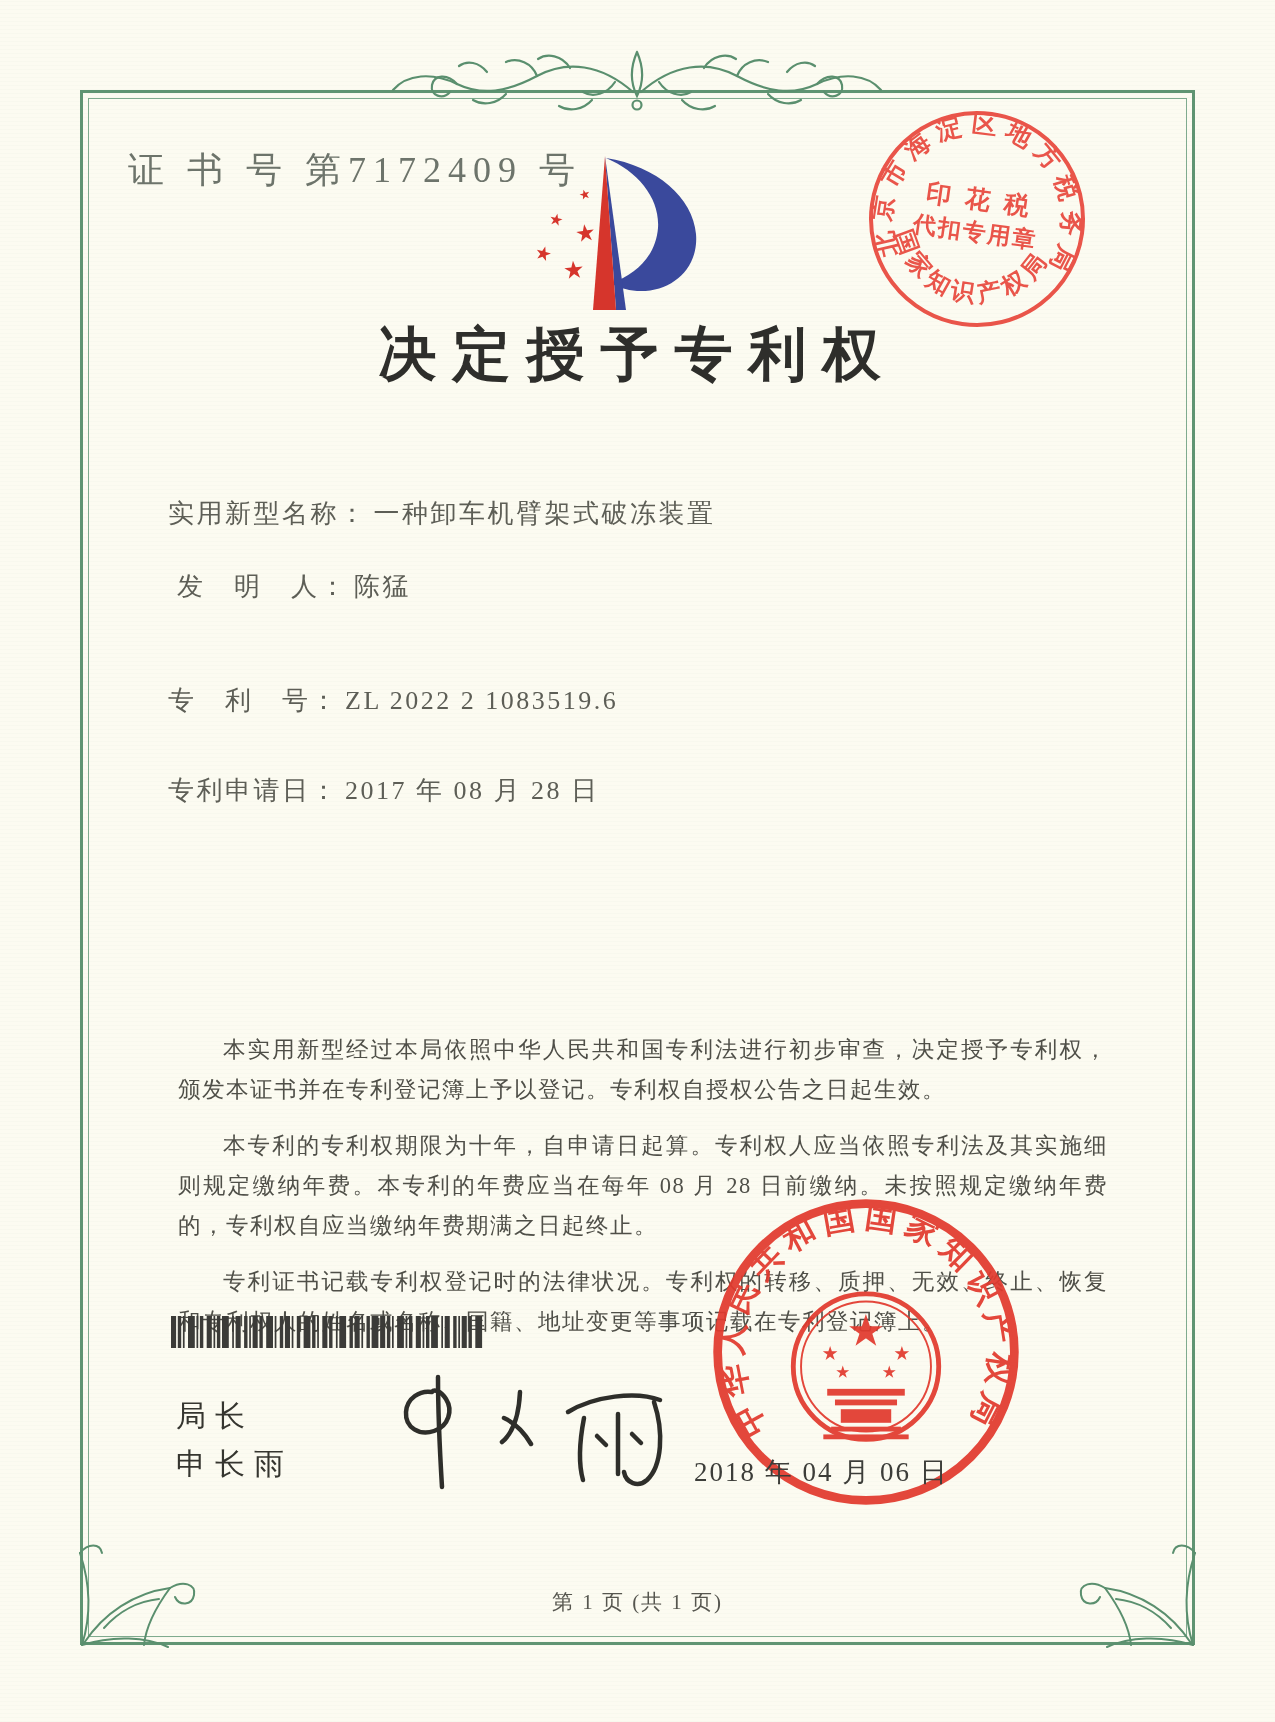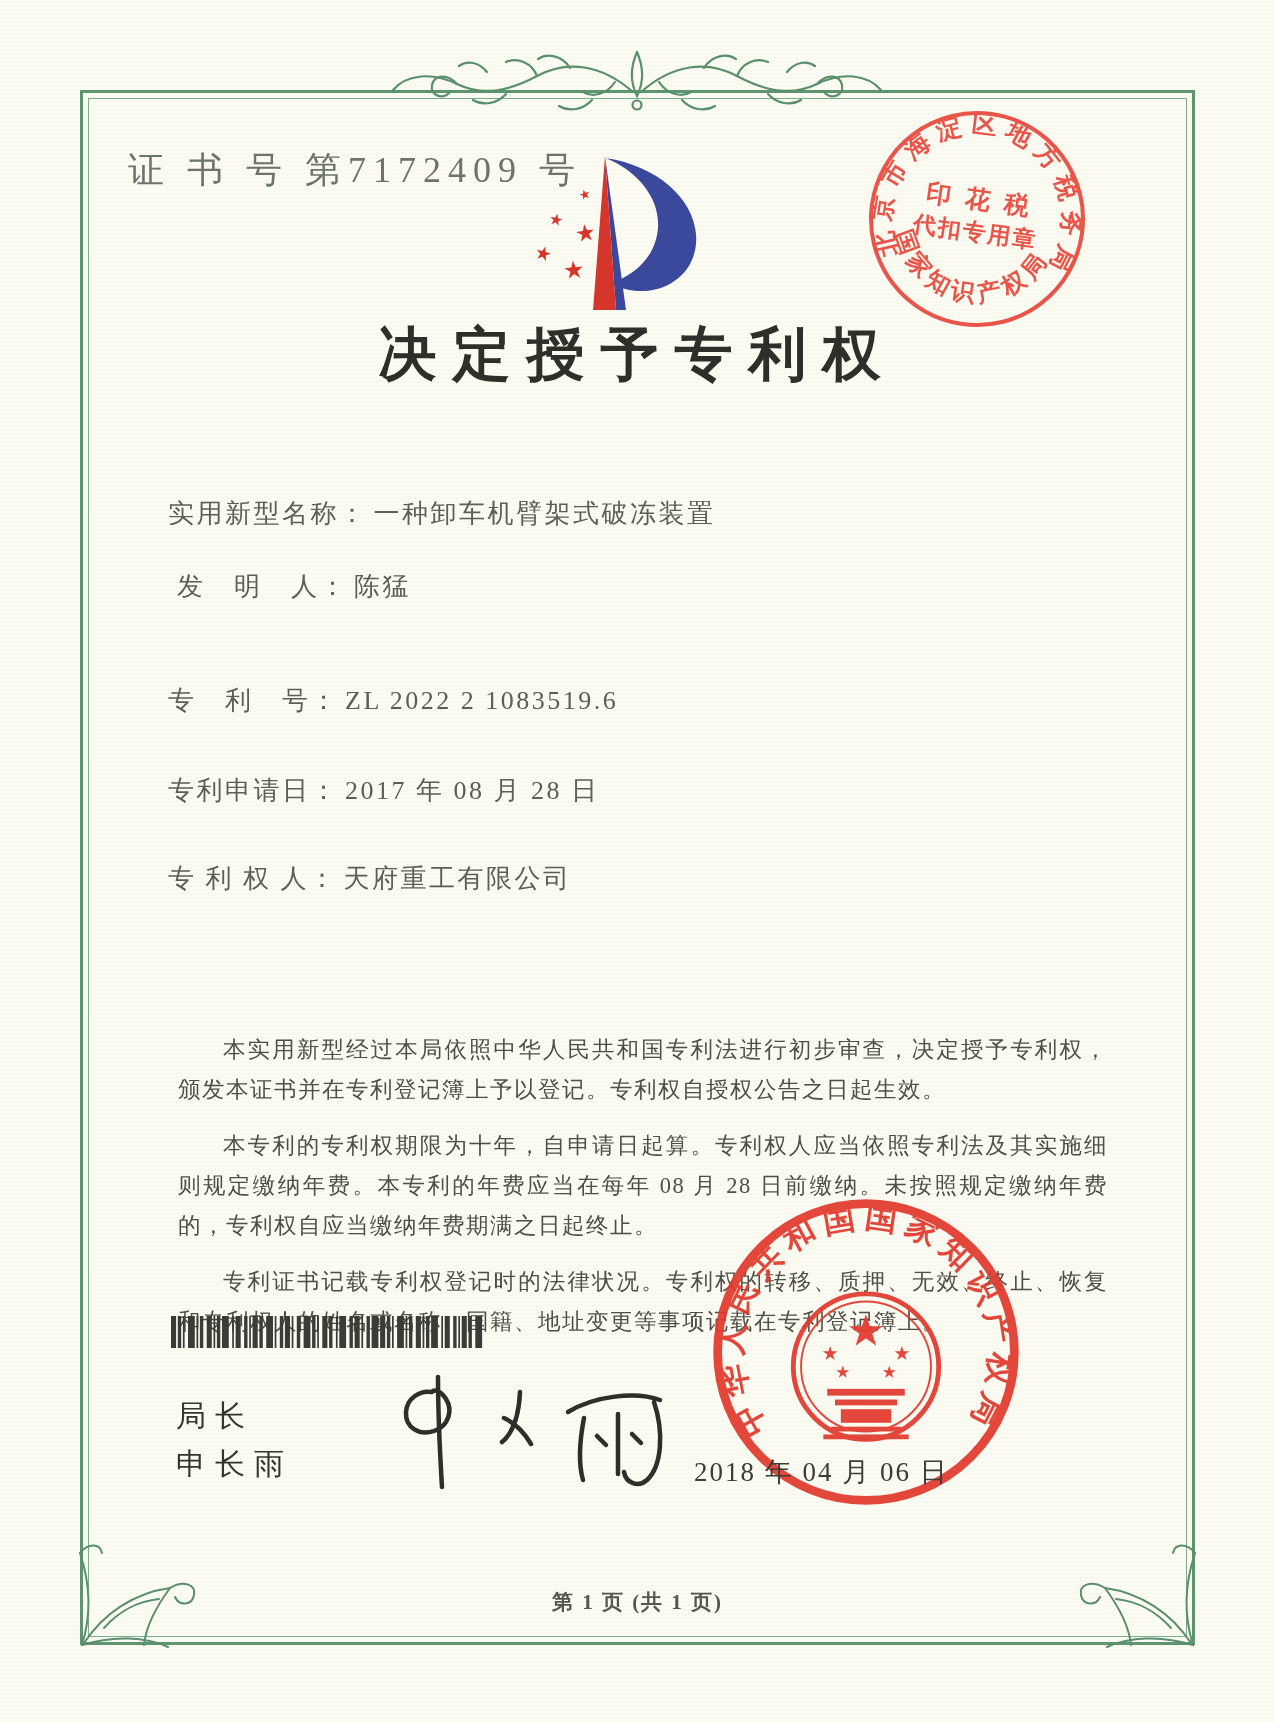--- a/index.html
+++ b/index.html
@@ -69,21 +69,21 @@
   }
   .signature{position:absolute;left:392px;top:1372px;width:345px;height:135px;}
   .official-seal{position:absolute;left:706px;top:1192px;width:320px;height:320px;opacity:.93;}
   .official-seal text{fill:#e23a2e;font-family:"Liberation Serif","DejaVu Serif",serif;font-weight:700;}
   .seal-date{
     position:absolute;left:694px;top:1454px;
     font-size:27px;color:#3c3d39;letter-spacing:2px;z-index:6;
   }
   .footer{
     position:absolute;left:0;right:0;top:1588px;text-align:center;
-    font-size:21px;color:#56564f;letter-spacing:2px;font-weight:bold;
+    font-size:21px;color:#56564f;letter-spacing:2px;
   }
   .green-stroke{stroke:#5a8f6e;fill:none;stroke-linecap:round;}
 </style>
 </head>
 <body>
 
 <div id="page">
 
   <div class="frame-outer"></div>
   <div class="frame-inner"></div>
@@ -181,23 +181,20 @@
     <span class="lab">实用新型名称：</span><span>一种卸车机臂架式破冻装置</span>
   </div>
   <div class="field" style="top:569px;margin-left:9px;">
     <span class="lab">发　明　人：</span><span>陈猛</span>
   </div>
   <div class="field" style="top:683px;">
     <span class="lab">专　利　号：</span><span>ZL 2022 2 1083519.6</span>
   </div>
   <div class="field" style="top:773px;">
     <span class="lab">专利申请日：</span><span>2017 年 08 月 28 日</span>
-  </div>
-  <div class="field" style="top:861px;">
-    <span class="lab">专 利 权 人：</span><span>天府重工有限公司</span>
   </div>
 
   <div class="body-text">
     <p>本实用新型经过本局依照中华人民共和国专利法进行初步审查，决定授予专利权，颁发本证书并在专利登记簿上予以登记。专利权自授权公告之日起生效。</p>
     <p>本专利的专利权期限为十年，自申请日起算。专利权人应当依照专利法及其实施细则规定缴纳年费。本专利的年费应当在每年 08 月 28 日前缴纳。未按照规定缴纳年费的，专利权自应当缴纳年费期满之日起终止。</p>
     <p>专利证书记载专利权登记时的法律状况。专利权的转移、质押、无效、终止、恢复和专利权人的姓名或名称、国籍、地址变更等事项记载在专利登记簿上。</p>
   </div>
 
   <div class="barcode">
     <svg id="barcode-svg" width="315" height="32" viewBox="0 0 315 32">

